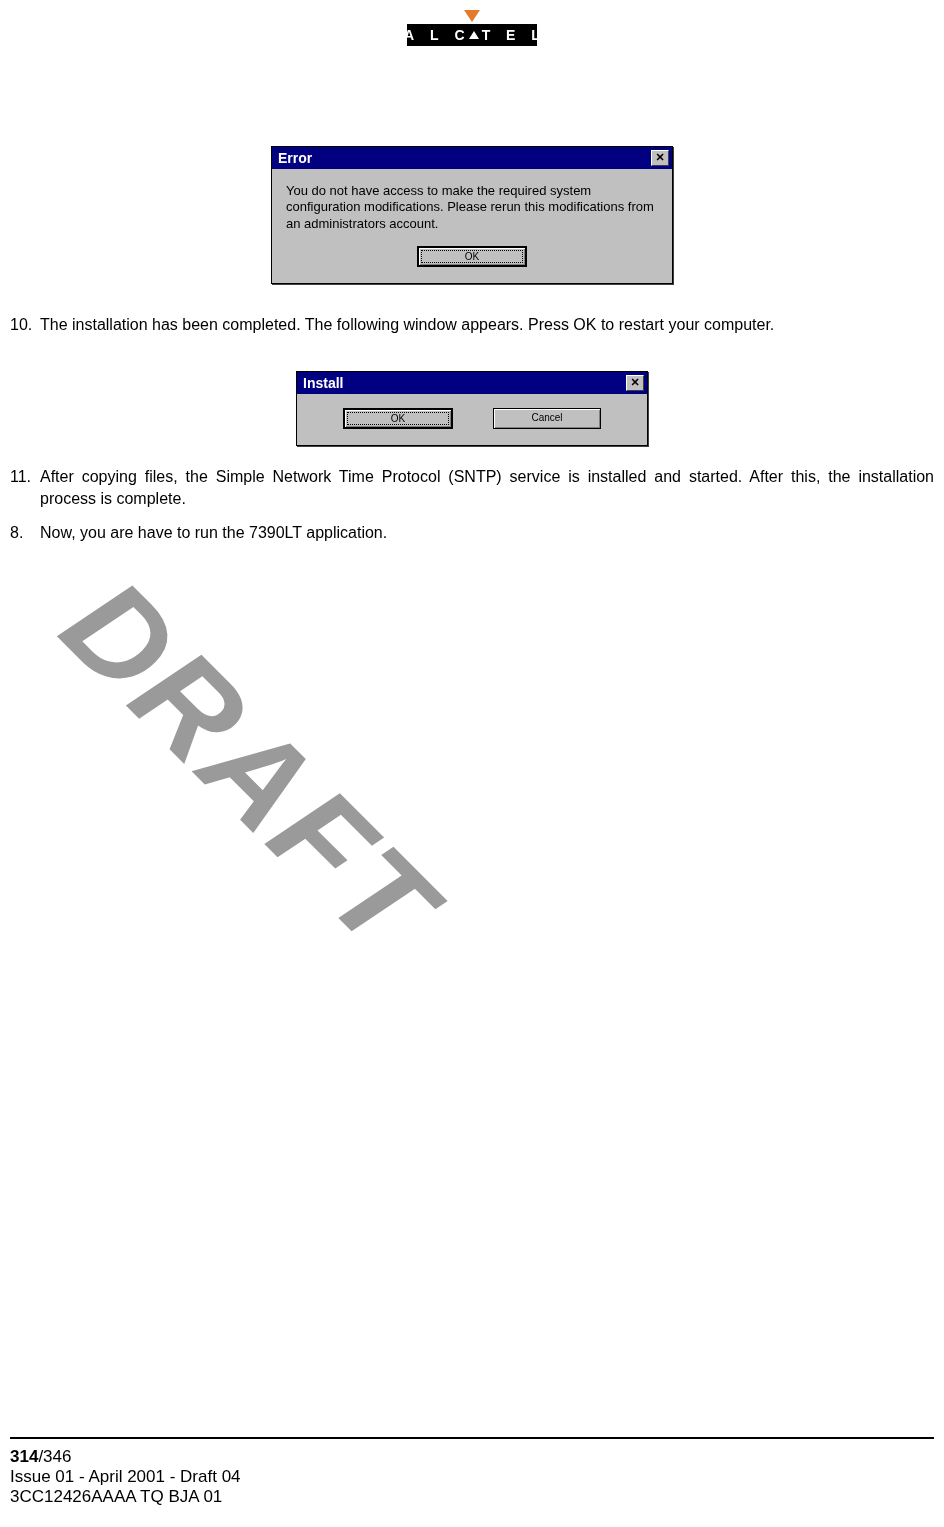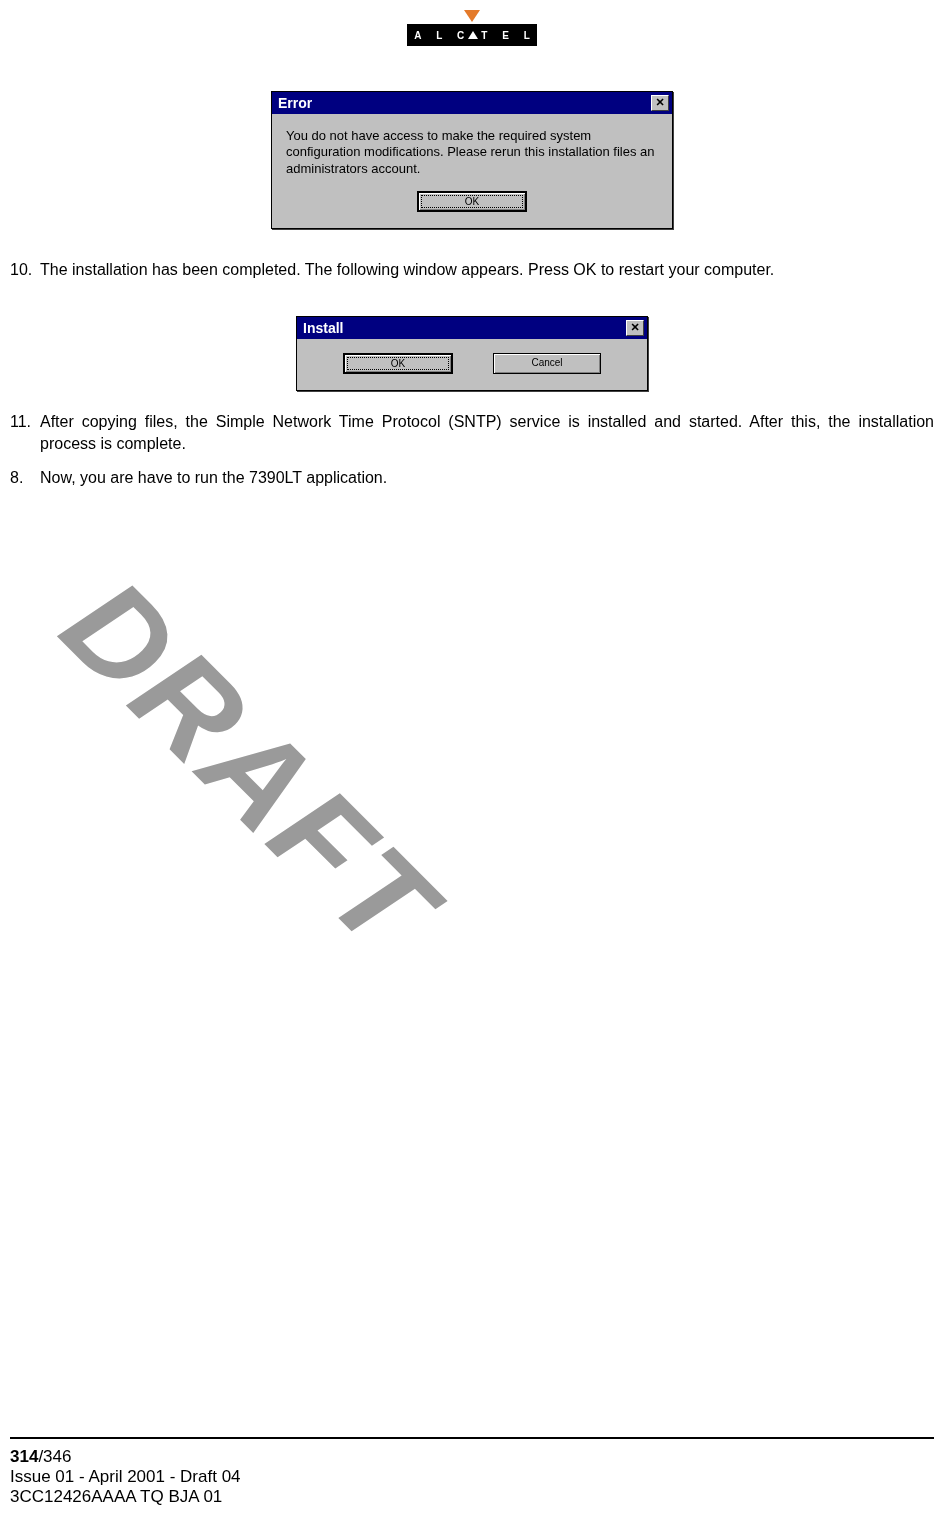--- a/index.html
+++ b/index.html
@@ -26,21 +26,21 @@
   .logo-triangle {
     width: 0; height: 0;
     border-left: 8px solid transparent;
     border-right: 8px solid transparent;
     border-top: 12px solid #e47a2a;
     margin: 0 auto 2px auto;
   }
   .logo-bar {
     background: #000;
     color: #fff;
-    font-size: 10px;
+    font-size: 14px;
     letter-spacing: 6px;
     font-weight: bold;
     padding: 3px 0 3px 6px;
     display: flex;
     justify-content: center;
     align-items: center;
     height: 16px;
   }
   .logo-bar span.mini-tri {
     display: inline-block;
@@ -51,21 +51,21 @@
     margin: 0 3px 0 -2px;
     vertical-align: middle;
   }
   
   .dialog {
     margin: 60px auto 30px auto;
     border: 1px solid #000;
     background: #c0c0c0;
     box-shadow: 1px 1px 0 #404040;
   }
-  .dialog.error { width: 400px; margin-top: 45px; }
+  .dialog.error { width: 400px; margin-top: 100px; }
   .dialog.install { width: 350px; margin-top: 36px; margin-bottom: 20px; }
   .titlebar {
     background: #000080;
     color: #fff;
     font-weight: bold;
     font-size: 14px;
     padding: 3px 3px 3px 6px;
     display: flex;
     justify-content: space-between;
     align-items: center;
@@ -172,21 +172,21 @@
   <div class="watermark">DRAFT</div>
 
   <div class="content">
 
     <div class="dialog error">
       <div class="titlebar">
         <span>Error</span>
         <span class="close">✕</span>
       </div>
       <div class="dialog-body">
-        <p>You do not have access to make the required system configuration modifications. Please rerun this installation files an administrators account.</p>
+        <p>You do not have access to make the required system configuration modifications. Please rerun this modifications from an administrators account.</p>
         <div class="btnrow">
           <span class="win-btn default">OK</span>
         </div>
       </div>
     </div>
 
     <div class="step justify">
       <div class="num">10.</div>
       <div class="txt">The installation has been completed. The following window appears. Press OK to restart your computer.</div>
     </div>

